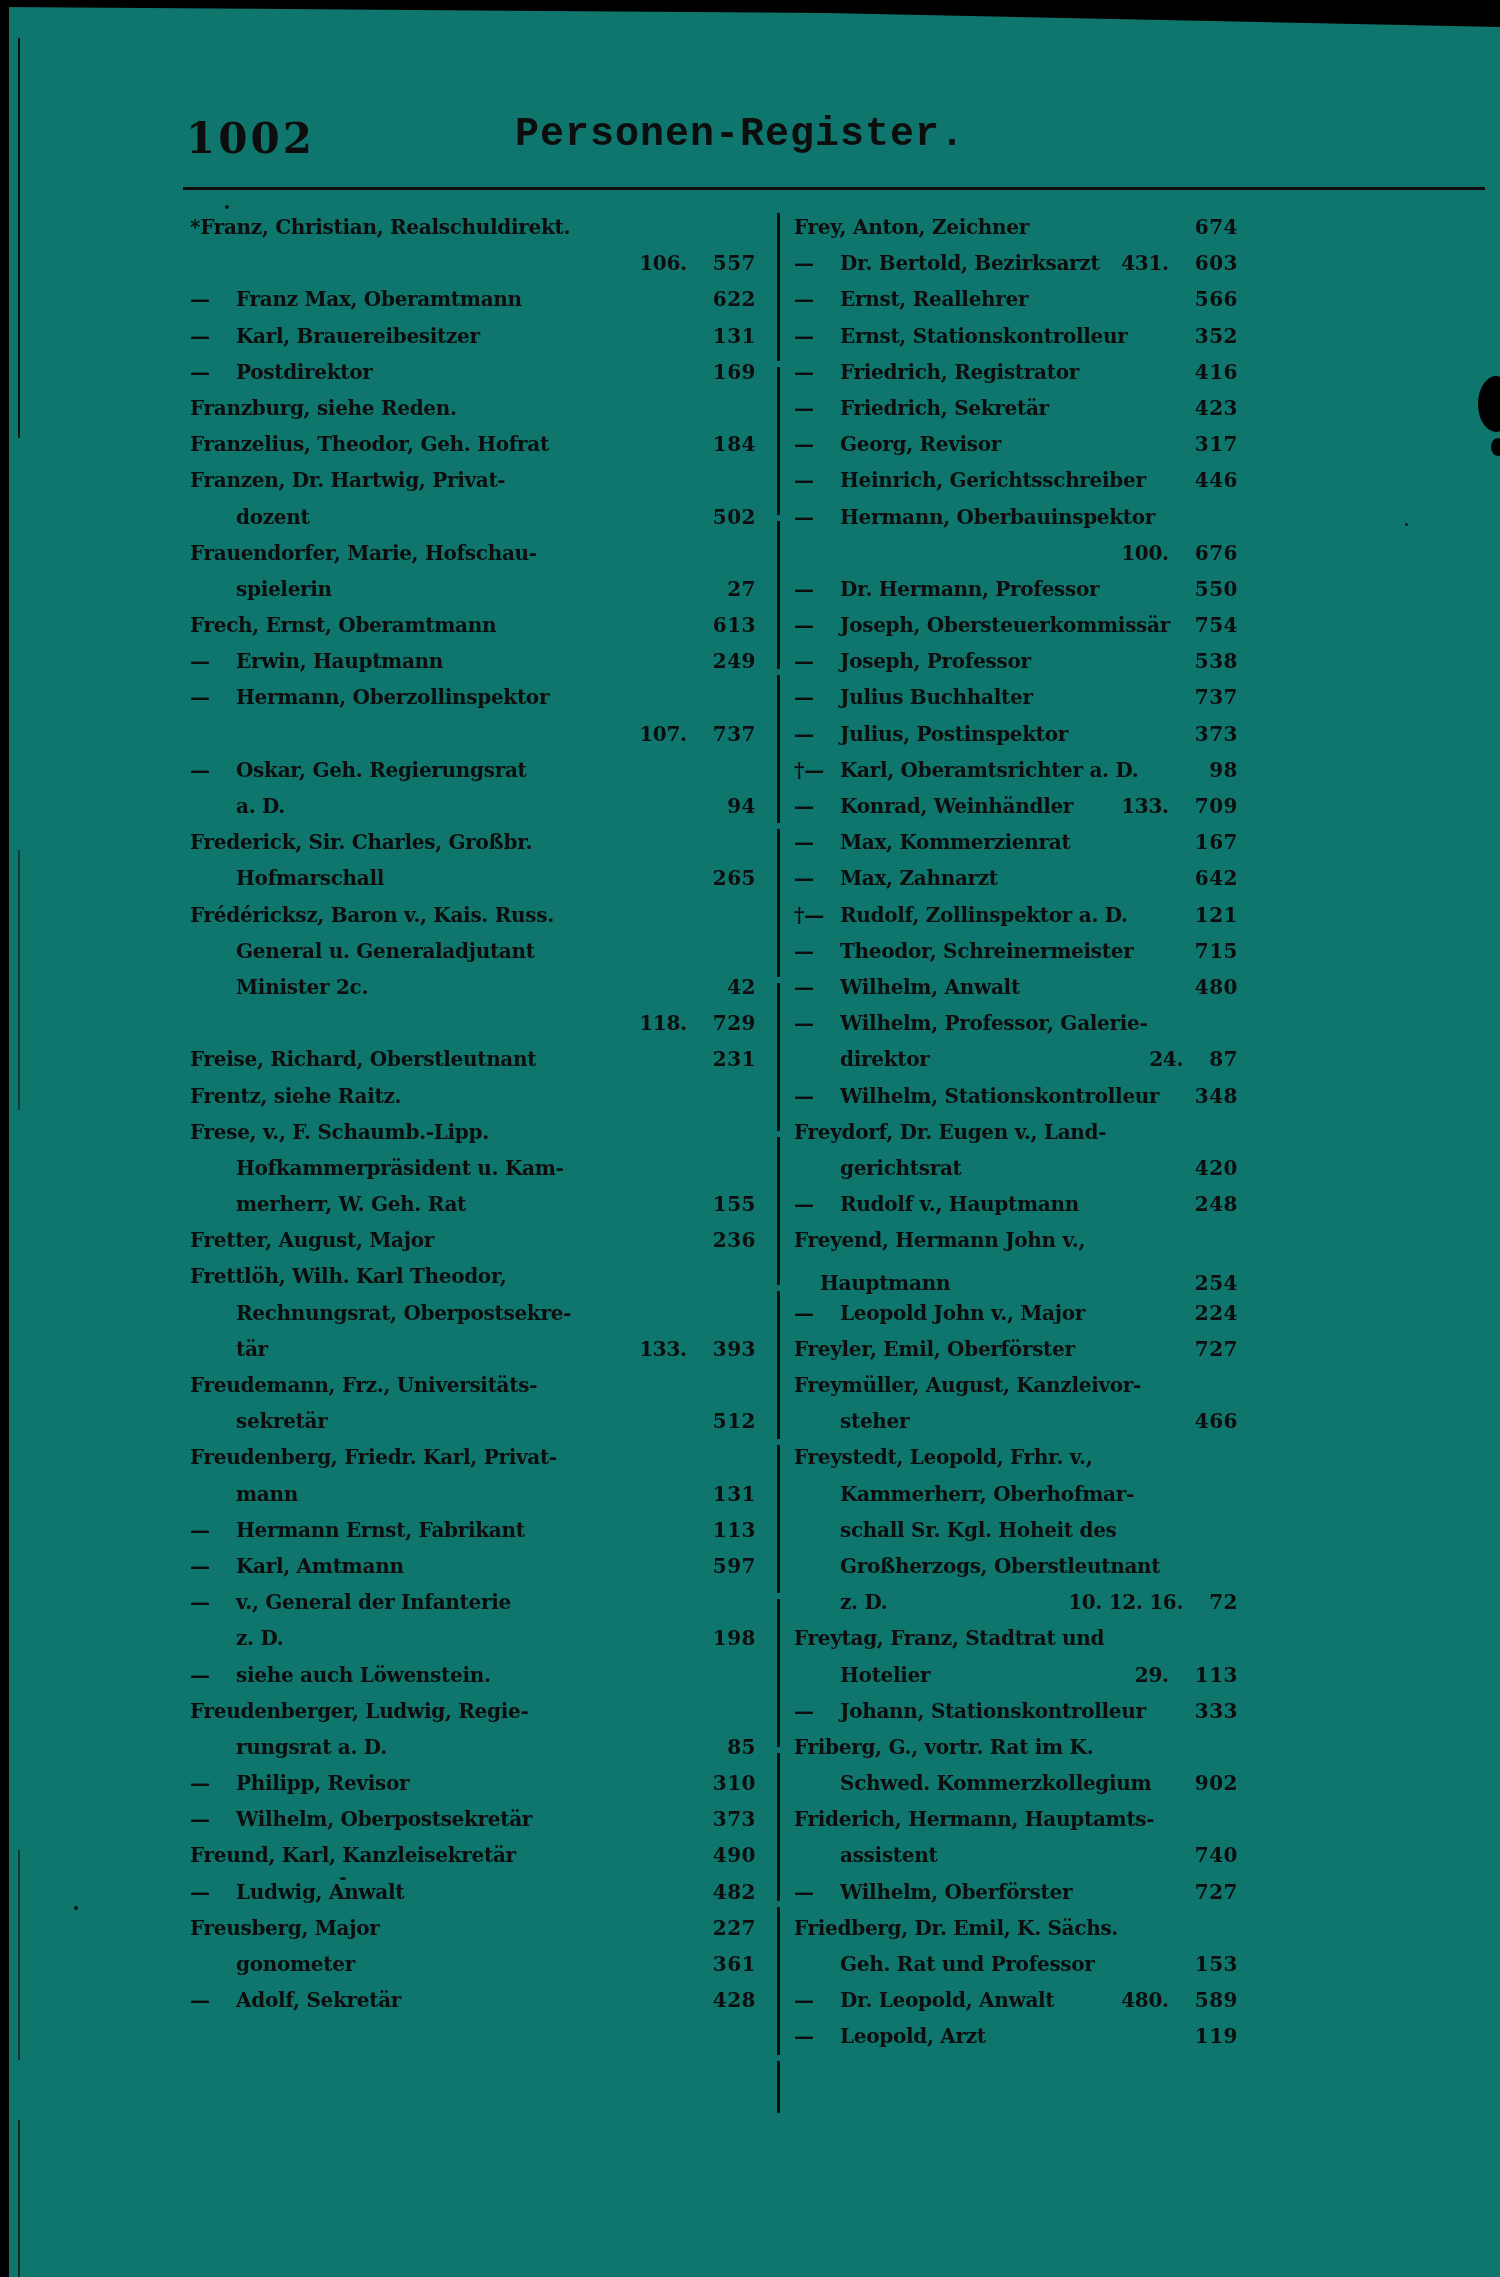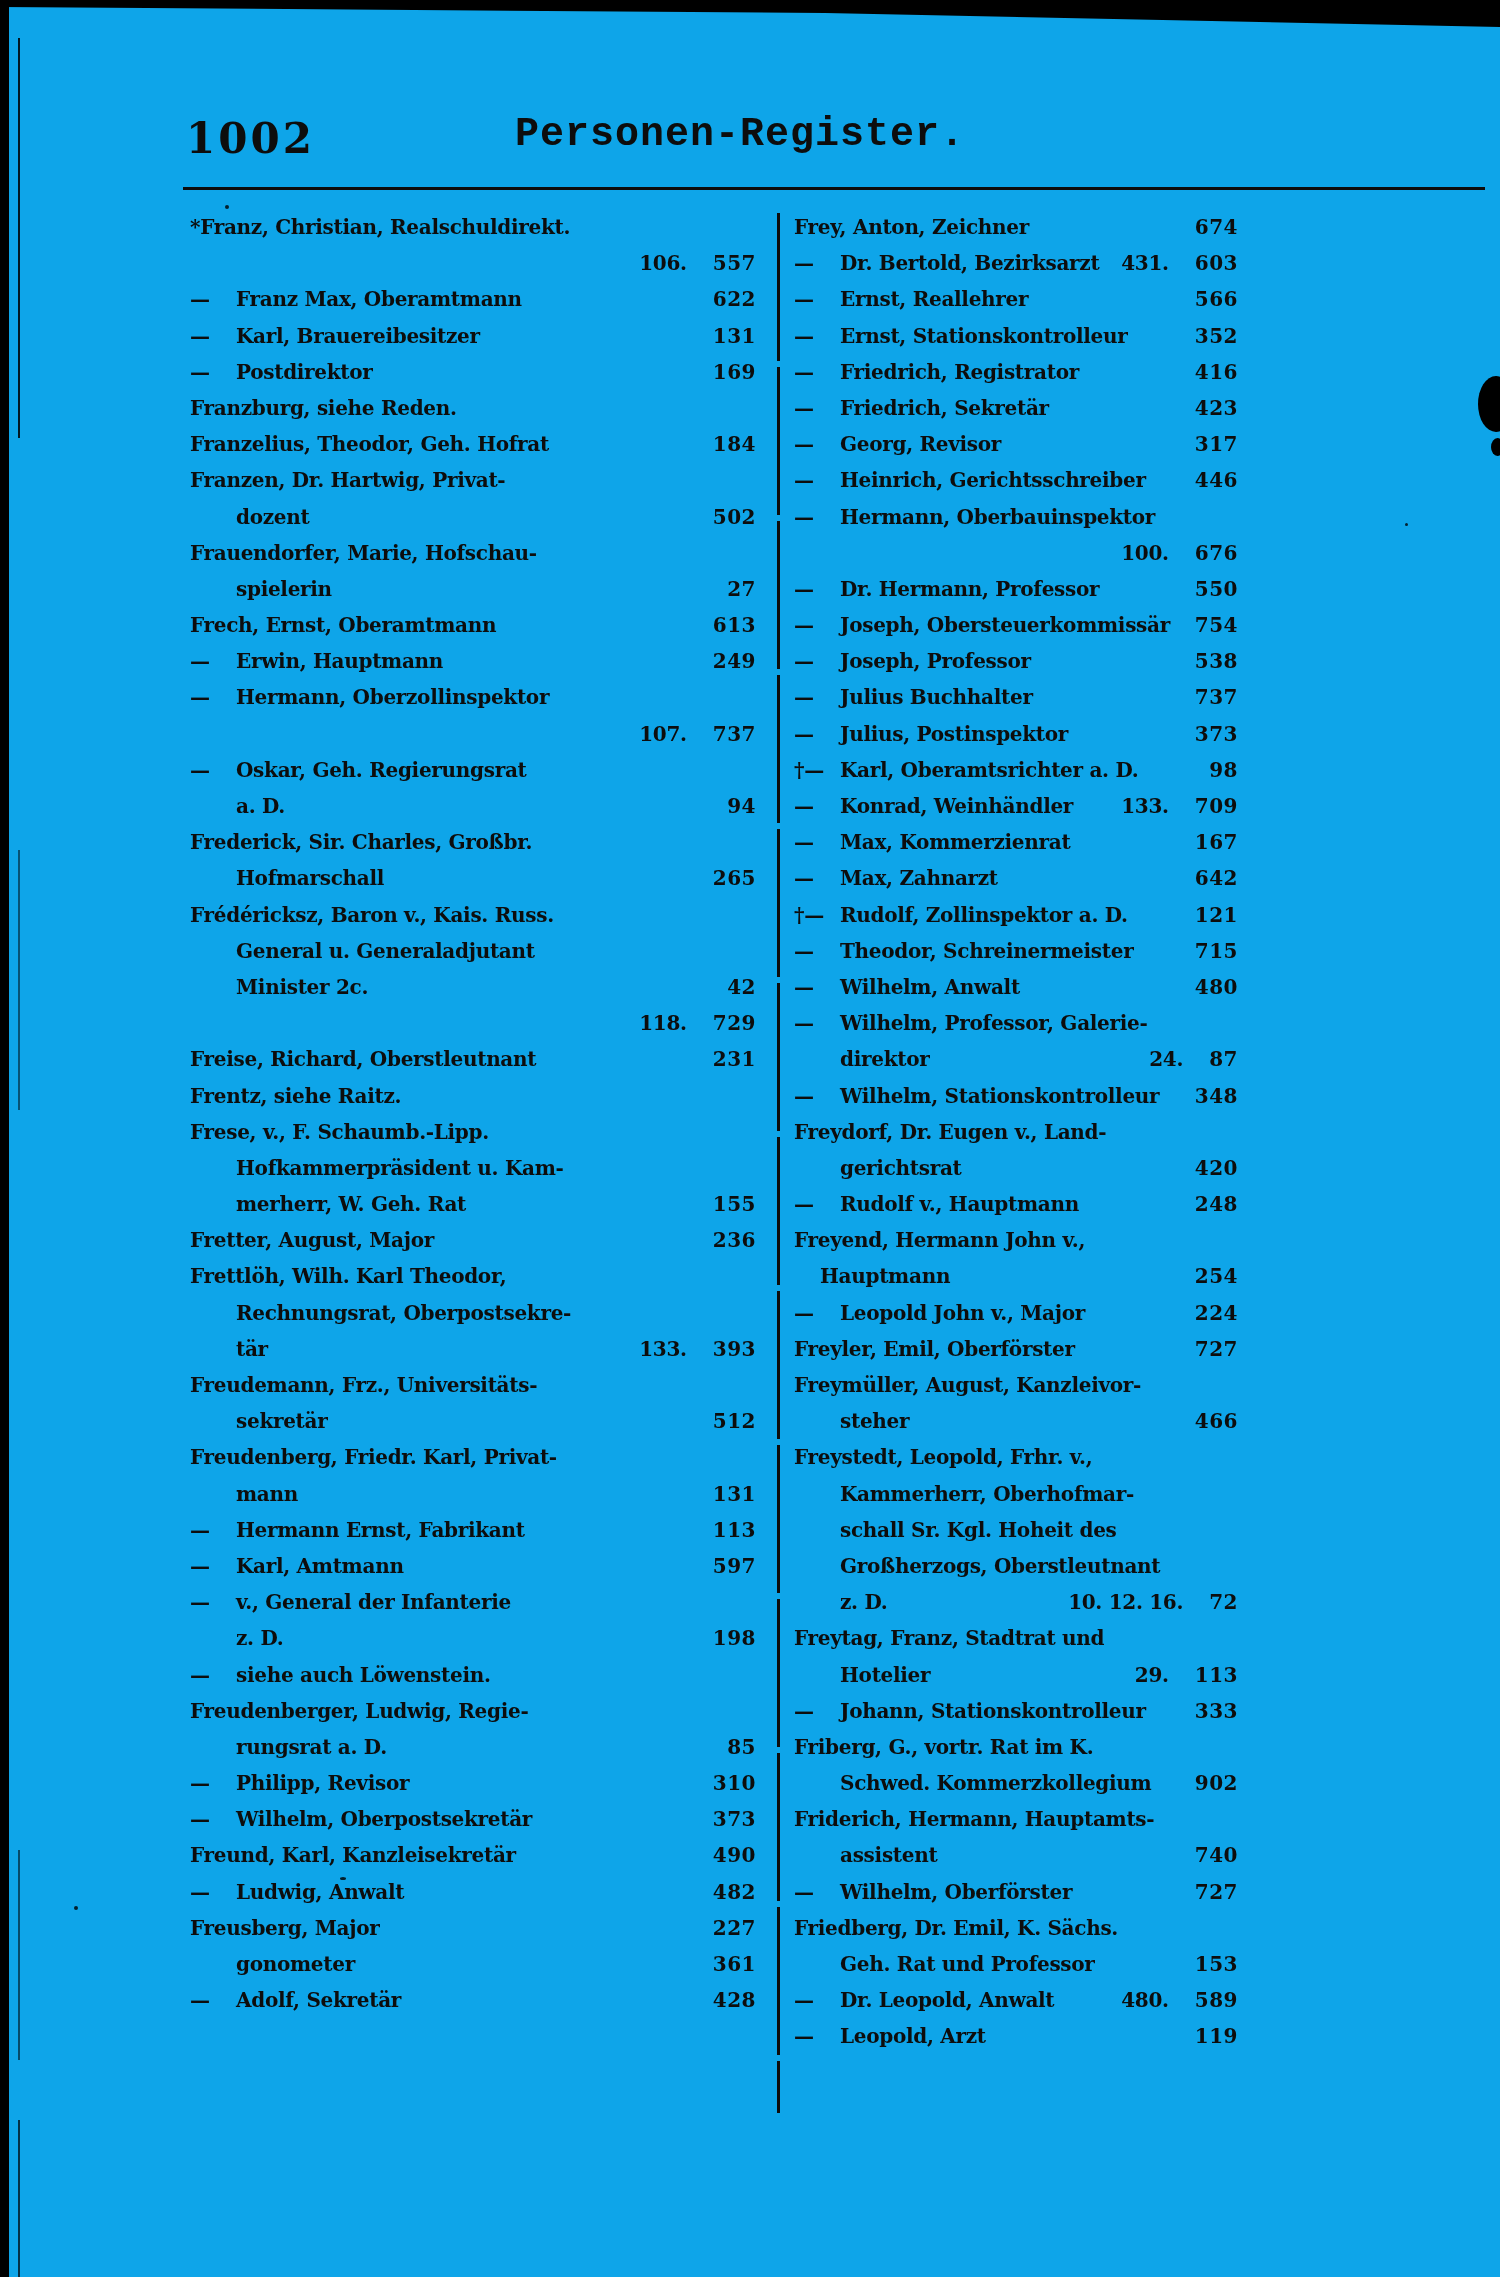--- a/index.html
+++ b/index.html
@@ -1,17 +1,17 @@
 <!DOCTYPE html>
 <html><head>
 <meta charset="utf-8">
 <style>
   html,body{margin:0;padding:0;background:#e8e8e8;}
   .page{
-    position:relative;width:1500px;height:2277px;background:#0ea5e9;
+    position:relative;width:1500px;height:2277px;background:#0f766e;
     font-family:"DejaVu Serif",serif;color:#0d0d0d;overflow:hidden;
   }
   
   .edge-top{position:absolute;top:0;left:0;width:1500px;height:30px;background:#000;
     clip-path:polygon(0 0,1500px 0,1500px 27px,55% 13px,0 7px);}
   .edge-left{position:absolute;top:0;left:0;width:9px;height:2277px;background:#000;}
   .noise-line{position:absolute;left:18px;width:2px;background:#000;opacity:.85;}
   .nl1{top:38px;height:400px;}
   .nl2{top:850px;height:260px;opacity:.5;}
   .nl3{top:1850px;height:210px;opacity:.55;}
@@ -30,21 +30,21 @@
     font-size:40px;font-weight:bold;letter-spacing:1px;font-family:Liberation Mono, monospace;}
   .hdr-rule{position:absolute;left:183px;top:187px;width:1302px;height:3px;background:#0d0d0d;}
   
   .divider{position:absolute;left:777px;top:213px;width:3px;height:1900px;
     background:repeating-linear-gradient(180deg,#0d0d0d 0 148px,transparent 148px 154px);}
   .col{position:absolute;top:215px;font-size:20px;font-weight:bold;letter-spacing:-0.3px;}
   .col-left{left:190px;width:566px;}
   .col-right{left:794px;width:444px;}
   .line{display:flex;align-items:baseline;height:36.2px;white-space:pre;}
   .ind1{padding-left:46px;}
-  .ind2{padding-left:26px;}
+  .ind2{padding-left:26px;align-items:center;}
   .pfx{flex:0 0 46px;}
   .txt{flex:0 0 auto;}
   .spx{flex:1 1 auto;min-width:6px;}
   .mid{margin-right:26px;margin-left:15px;}
   .num{letter-spacing:0.5px;}
 </style>
 </head>
 <body>
 
 <div class="page">

